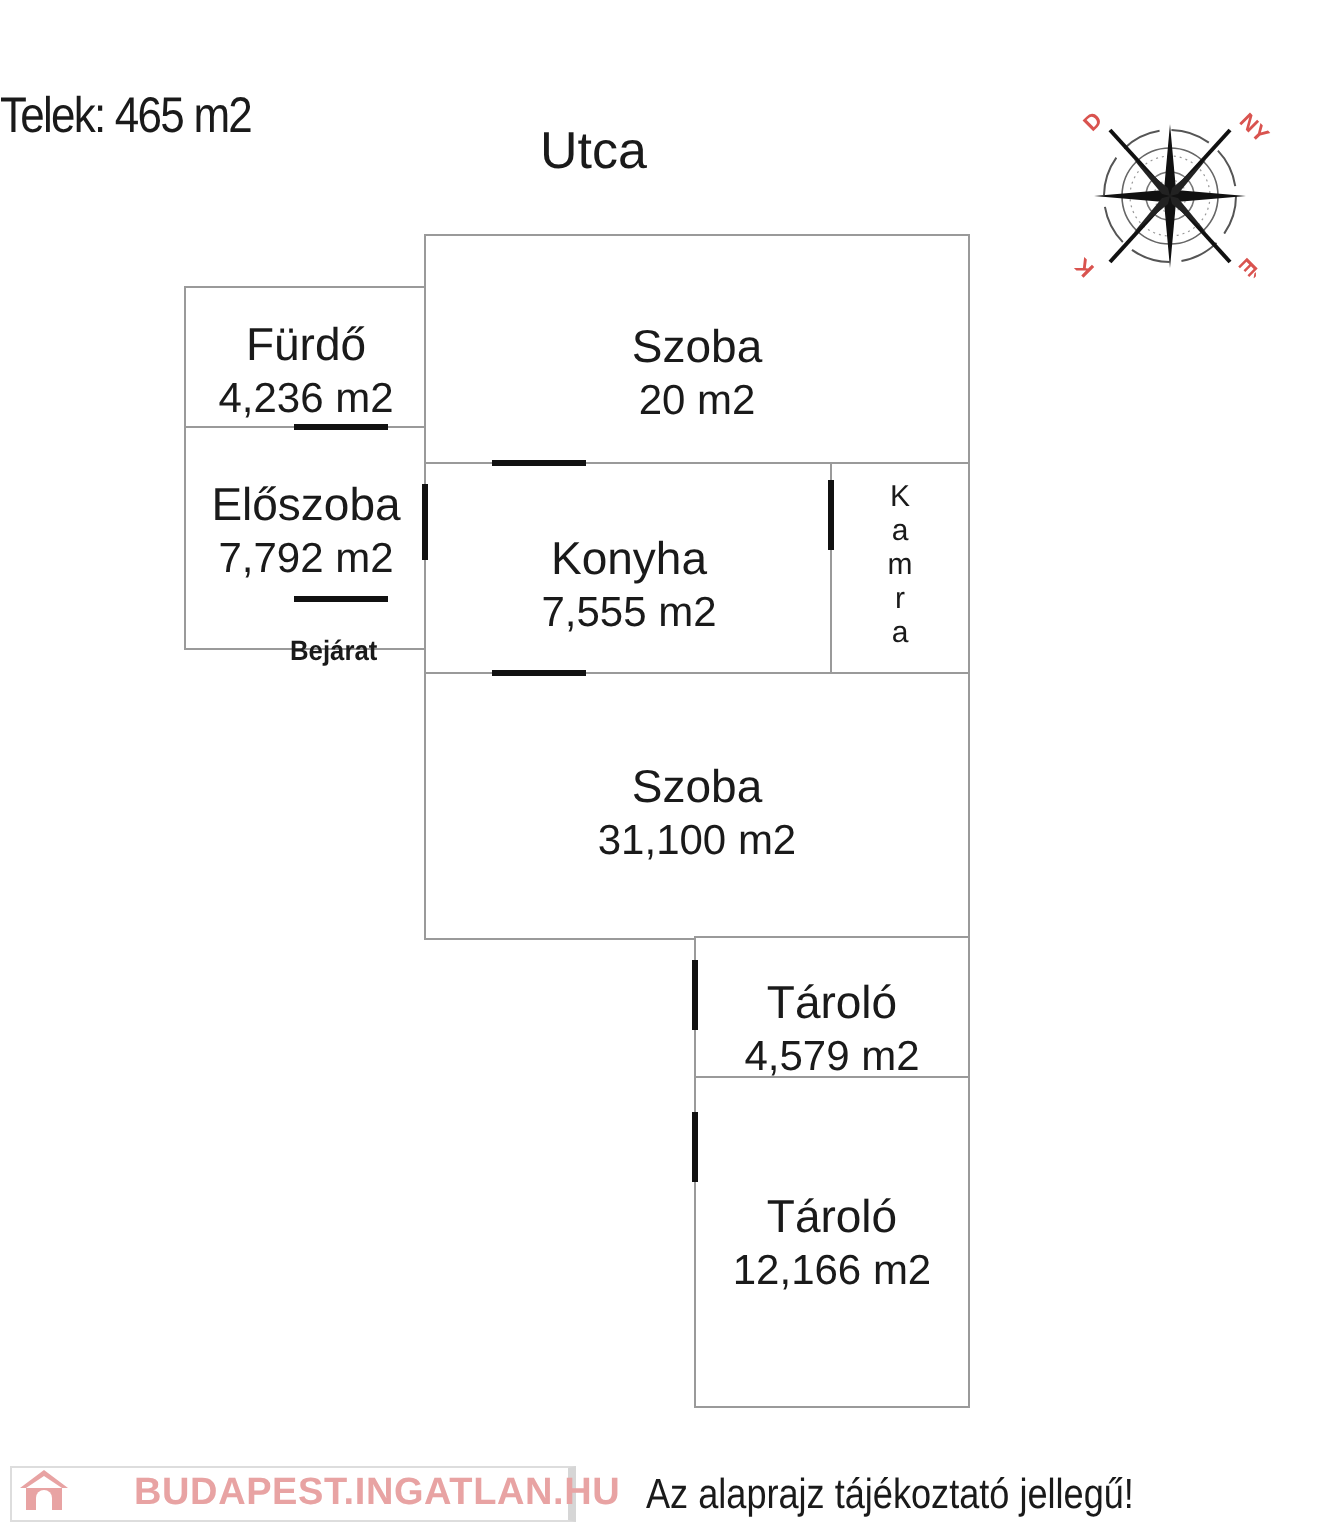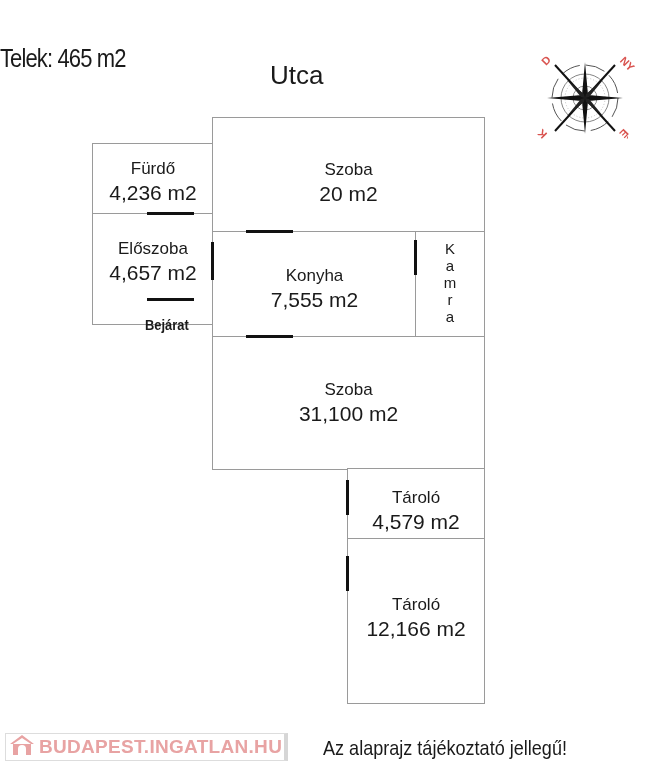--- a/index.html
+++ b/index.html
@@ -3,29 +3,29 @@
 <meta charset="utf-8">
 <style>
   html, body { margin:0; padding:0; background:#ffffff; }
   body { width:672px; height:768px; position:relative; overflow:hidden;
          font-family:"Liberation Sans", sans-serif; color:#1a1a1a; }
   .abs { position:absolute; }
   .title-telek { left:0; top:44px; font-size:25px; letter-spacing:-1px; transform:scaleX(0.88); transform-origin:left top; }
   .title-utca { left:270px; top:60px; font-size:26px; }
   .room { position:absolute; box-sizing:border-box; border:1.5px solid #9a9a9a; background:#fff; }
   .room-label { position:absolute; left:0; right:0; text-align:center; }
-  .room-name { font-size:17px; }
+  .room-name { font-size:23px; }
   .room-area { font-size:21px; margin-top:2px; }
   .door { position:absolute; background:#111; }
   .door.h { height:3px; }
   .door.v { width:3px; }
   .kamra { position:absolute; font-size:15px; line-height:17px; text-align:center; width:20px; letter-spacing:0; }
   .bejarat { left:145px; top:317px; font-size:14px; font-weight:bold; transform:scaleX(0.92); transform-origin:left top; }
   .compass { left:530px; top:50px; width:110px; height:96px; }
-  .footer-logo { left:5px; top:733px; width:283px; height:28px; border:1px solid #ddd; border-right:4px solid #d6d6d6; box-sizing:border-box; display:flex; align-items:center; }
+  .footer-logo { left:5px; top:733px; width:283px; height:28px; border:1px solid #ddd; border-right:4px solid #d6d6d6; box-sizing:border-box; display:flex; align-items:center;gap:28px; }
   .logo-text { color:#e8a3a3; font-weight:bold; font-size:19px; letter-spacing:0.3px; margin-left:4px; }
   .disclaimer { left:323px; top:736px; font-size:21px; transform:scaleX(0.86); transform-origin:left top; white-space:nowrap; }
 </style>
 </head>
 <body>
 
 <div class="abs title-telek">Telek: 465 m2</div>
 <div class="abs title-utca">Utca</div>
 
 <div class="abs compass">
@@ -59,21 +59,21 @@
   <div class="room" style="left:92px; top:143px; width:122px; height:72px;">
     <div class="room-label" style="top:15px;">
       <div class="room-name">Fürdő</div>
       <div class="room-area">4,236 m2</div>
     </div>
   </div>
 
   <div class="room" style="left:92px; top:213px; width:122px; height:112px;">
     <div class="room-label" style="top:25px;">
       <div class="room-name">Előszoba</div>
-      <div class="room-area">4,657 m2</div>
+      <div class="room-area">7,792 m2</div>
     </div>
   </div>
 
   <div class="room" style="left:212px; top:117px; width:273px; height:116px;">
     <div class="room-label" style="top:42px;">
       <div class="room-name">Szoba</div>
       <div class="room-area">20 m2</div>
     </div>
   </div>
 

